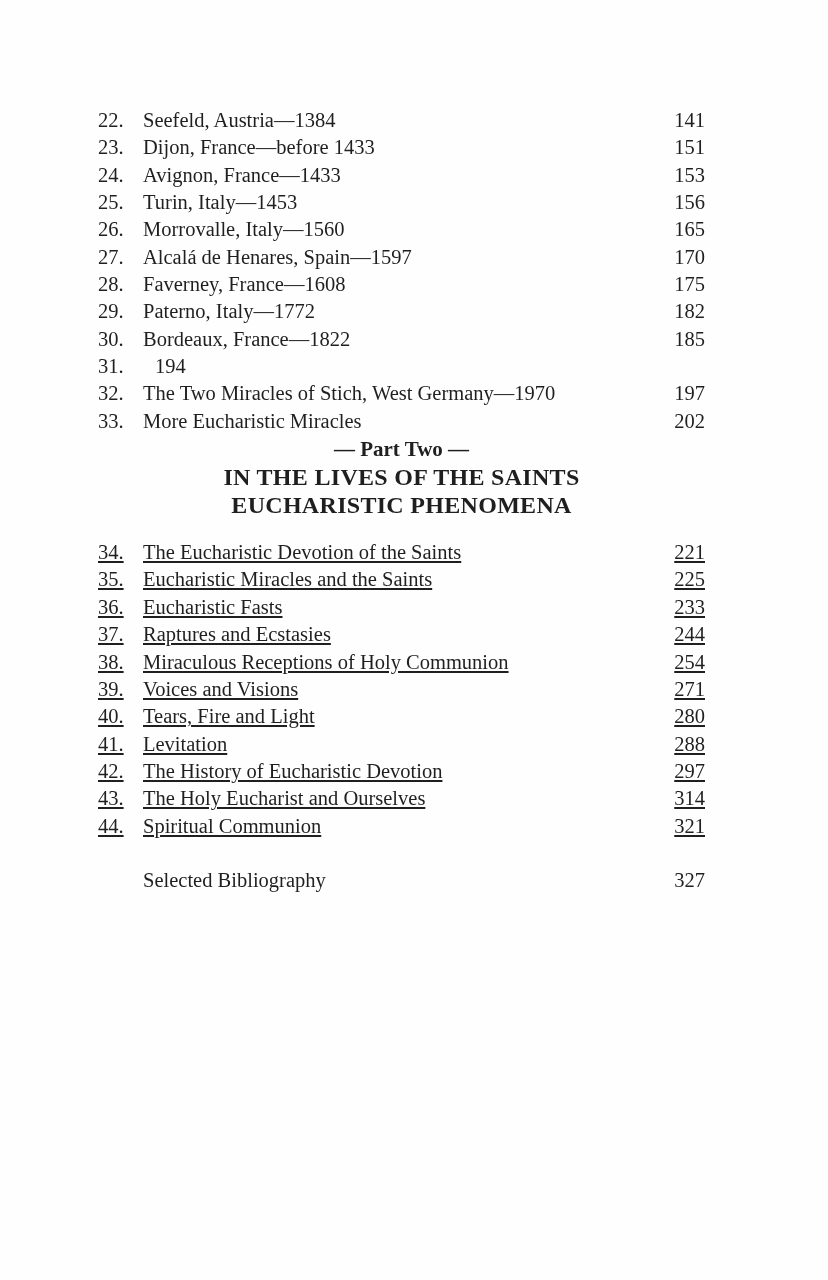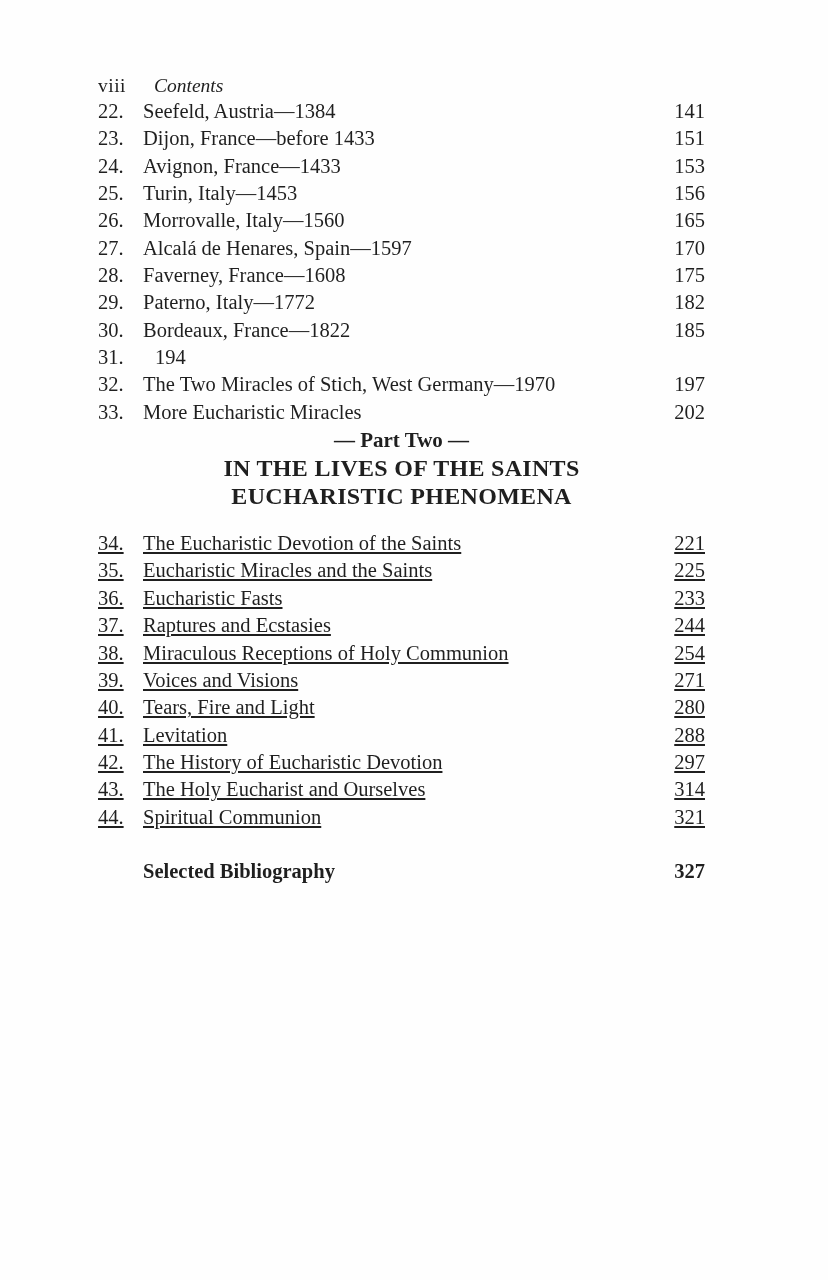--- a/index.html
+++ b/index.html
@@ -26,20 +26,21 @@
   }
   .folio {
     letter-spacing: 0.5px;
   }
   .header-title {
     font-style: italic;
     margin-left: 28px;
   }
   
   .toc-list {
+    margin-top: 33px;
     width: 607px;
   }
   .toc-row {
     display: flex;
     align-items: baseline;
     font-size: 20.5px;
     line-height: 27.35px;
     white-space: nowrap;
   }
   .toc-num {
@@ -75,38 +76,33 @@
     text-decoration: underline;
   }
   
   .biblio-row {
     margin-top: 27px;
     width: 607px;
     display: flex;
     align-items: baseline;
     font-size: 20.5px;
     line-height: 27.35px;
-    font-weight: bold;
   }
   .biblio-indent {
     flex: 0 0 45px;
   }
   .biblio-title {
     flex: 1 1 auto;
   }
 </style>
 </head>
 <body>
 
 <div class="page">
 
-  <div class="running-header">
-    <span class="folio">viii</span>
-    <span class="header-title">Contents</span>
-  </div>
 
   <div class="toc-list">
 
       <div class="toc-row">
         <span class="toc-num">22.</span>
         <span class="toc-title">Seefeld, Austria—1384</span>
         <span class="toc-page">141</span>
       </div>
 
       <div class="toc-row">

